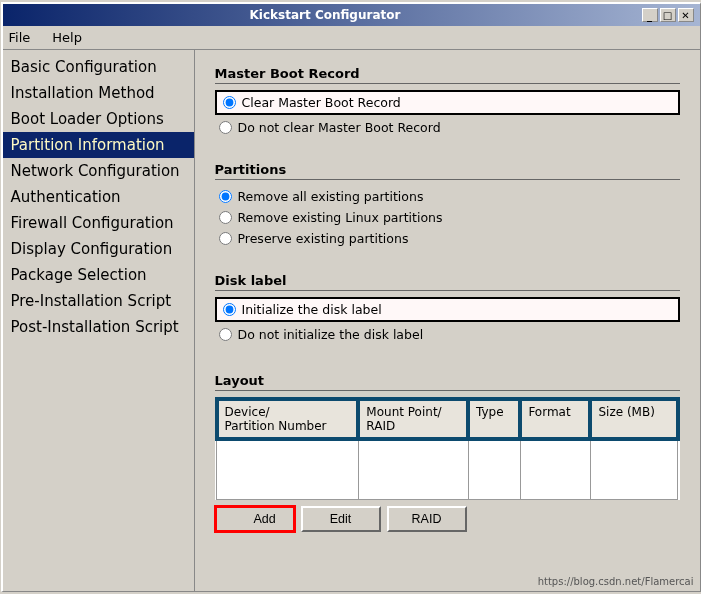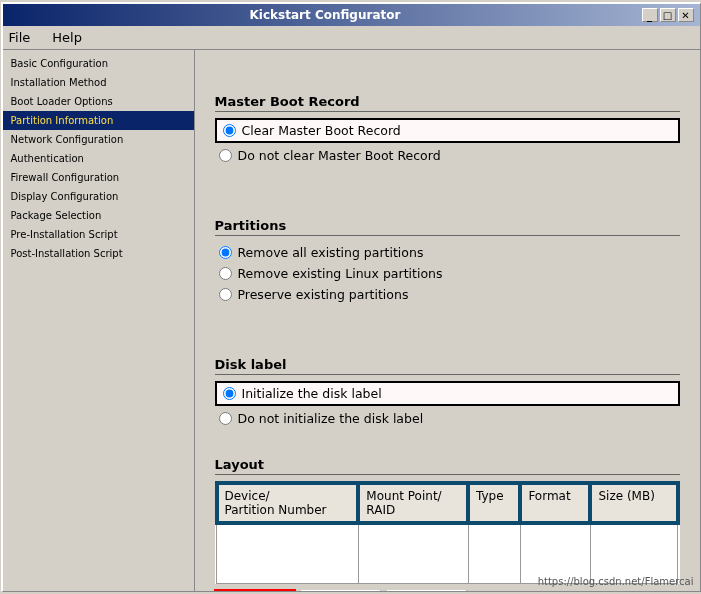--- a/index.html
+++ b/index.html
@@ -78,48 +78,47 @@
     .sidebar {
       width: 192px;
       background: #d4d0c8;
       border-right: 1px solid #888;
       padding: 4px 0;
       flex-shrink: 0;
     }
     .sidebar-item {
       padding: 4px 8px;
       cursor: pointer;
-      font-size: 10px;
+      font-size: 15px;
       color: #000;
       white-space: nowrap;
     }
     .sidebar-item.active {
       background: #0a246a;
-      color: #fde047;
+      color: #fef9c3;
     }
     .main-panel {
       flex: 1;
       background: #d4d0c8;
       padding: 10px 12px;
       overflow-y: auto;
       display: flex;
       flex-direction: column;
       gap: 12px;
     }
     .section-title {
       font-size: 13px;
       font-weight: bold;
       margin-bottom: 6px;
       border-bottom: 1px solid #666;
       padding-bottom: 2px;
     }
     .section-box {
       background: #d4d0c8;
       padding: 6px 8px;
-      margin-top: 28px;
     }
     .radio-row {
       display: flex;
       align-items: center;
       gap: 6px;
       padding: 3px 4px;
       font-size: 12.5px;
     }
     .radio-row input[type="radio"] {
       margin: 0;

